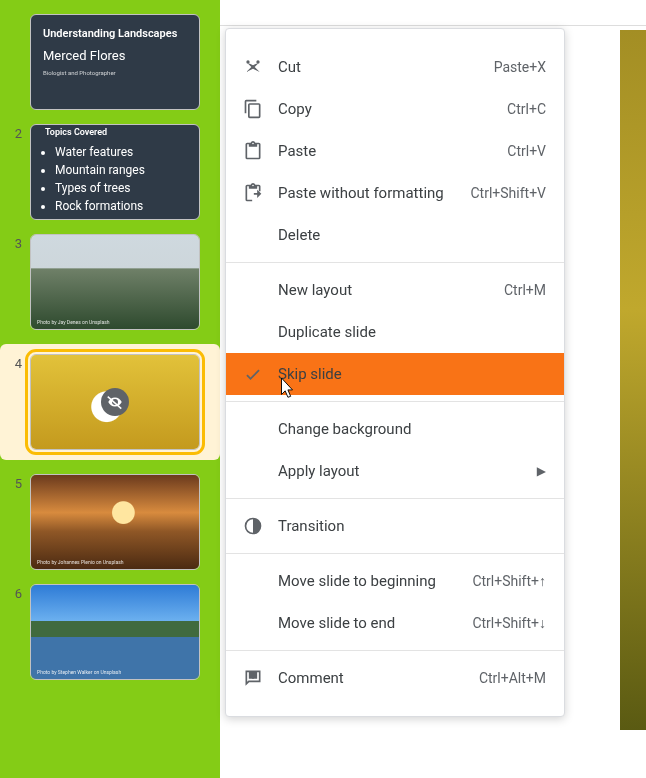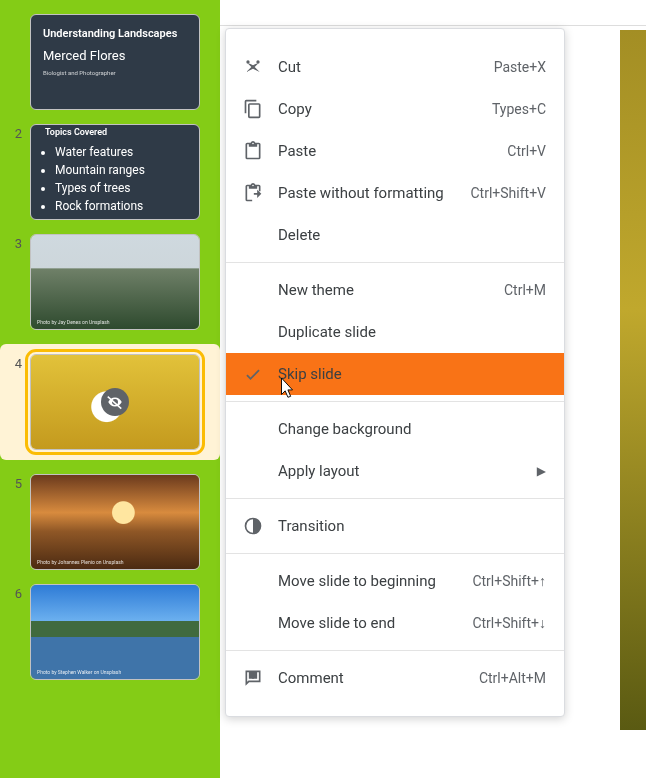--- a/index.html
+++ b/index.html
@@ -230,21 +230,21 @@
     <span class="shortcut">Paste+X</span>
   </div>
 
   <div class="mi">
     <span class="icon">
         <svg viewBox="0 0 24 24">
           <path d="M16 1H4a2 2 0 00-2 2v14h2V3h12V1zm3 4H8a2 2 0 00-2 2v14a2 2 0 002 2h11a2 2 0 002-2V7a2 2 0 00-2-2zm0 16H8V7h11v14z"></path>
         </svg>
       </span>
     <span class="label">Copy</span>
-    <span class="shortcut">Types+C</span>
+    <span class="shortcut">Ctrl+C</span>
   </div>
 
   <div class="mi">
     <span class="icon">
         <svg viewBox="0 0 24 24">
           <path d="M19 2h-4.18A3 3 0 0012 0a3 3 0 00-2.82 2H5a2 2 0 00-2 2v16a2 2 0 002 2h14a2 2 0 002-2V4a2 2 0 00-2-2zm-7 0a1 1 0 110 2 1 1 0 010-2zm7 18H5V4h2v3h10V4h2v16z"></path>
         </svg>
       </span>
     <span class="label">Paste</span>
     <span class="shortcut">Ctrl+V</span>
@@ -262,21 +262,21 @@
 
   <div class="mi">
     <span class="icon blank"></span>
     <span class="label">Delete</span>
   </div>
 
   <div class="sep"></div>
 
   <div class="mi">
     <span class="icon blank"></span>
-    <span class="label">New theme</span>
+    <span class="label">New layout</span>
     <span class="shortcut">Ctrl+M</span>
   </div>
 
   <div class="mi">
     <span class="icon blank"></span>
     <span class="label">Duplicate slide</span>
   </div>
 
   <div class="mi hover">
     <span class="icon">

